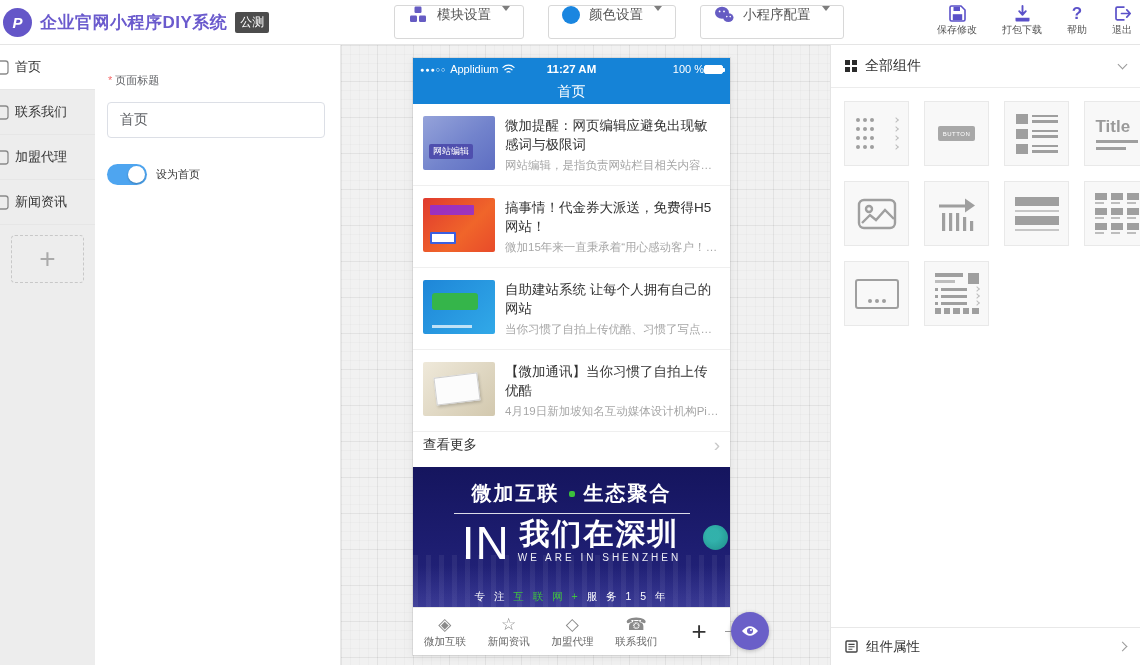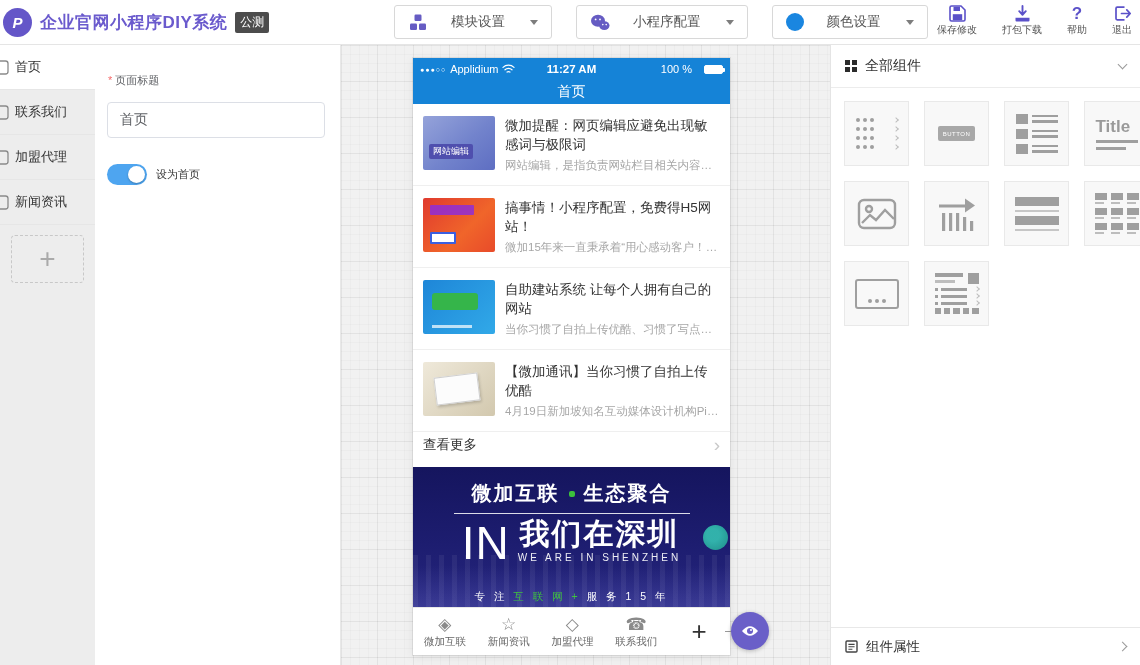--- a/index.html
+++ b/index.html
@@ -12,21 +12,21 @@
             border-bottom:1px solid #e5e5e5; z-index:30; }
   .brand { position:absolute; left:6px; top:0; height:45px; display:flex; align-items:center; gap:8px; }
   .logo-circle { width:29px; height:29px; border-radius:50%; background:#6456c8; color:#fff;
                  display:flex; align-items:center; justify-content:center; font-size:15px;
                  font-weight:bold; font-style:italic; margin-left:-3px; }
   .brand-title { font-size:17px; font-weight:600; color:#6a5acd; letter-spacing:.5px; }
   .beta-badge { background:#4c4c4c; color:#fff; font-size:12px; padding:2px 5px; border-radius:2px; }
 
   .menu-group { position:absolute; left:394px; top:5px; height:34px; display:flex; gap:24px; }
   .menu-btn { height:34px; border:1px solid #d8d8d8; border-radius:3px; background:#fff;
-              display:flex; align-items:center; gap:23px; padding:0 13px; font-size:13.5px;
+              display:flex; align-items:flex-start; gap:9px; padding:0 13px; font-size:13.5px;
               color:#555; cursor:pointer; }
   .caret { width:0; height:0; border-left:4px solid transparent; border-right:4px solid transparent;
            border-top:5px solid #7d7d7d; margin-left:2px; }
   .blue-dot { width:18px; height:18px; border-radius:50%; background:#1a86e0; }
 
   .action-group { position:absolute; right:8px; top:4px; display:flex; gap:25px; }
   .action-btn { display:flex; flex-direction:column; align-items:center; gap:1px; cursor:pointer; }
   .action-btn .a-icon { height:18px; display:flex; align-items:flex-end; }
   .action-btn .a-label { font-size:10px; color:#555; }
   .q-mark { font-size:17px; font-weight:bold; color:#5b51c9; line-height:17px; }
@@ -68,21 +68,21 @@
             background-size:36px 36px, 36px 36px, 9px 9px, 9px 9px; }
 
   
   .phone { position:absolute; left:72px; top:13px; width:317px; background:#fff;
            box-shadow:0 0 0 1px rgba(0,0,0,.07), 0 2px 10px rgba(0,0,0,.08); }
   .status-bar { height:22px; background:#1583d7; color:#fff; display:flex; align-items:center;
                 padding:0 7px; position:relative; font-size:11px; }
   .sig { font-size:7px; letter-spacing:1px; margin-right:4px; }
   .carrier { font-size:11px; margin-right:4px; }
   .s-time { position:absolute; left:0; right:0; text-align:center; font-weight:bold; font-size:11.5px; }
-  .s-right { margin-left:auto; display:flex; align-items:center; gap:12px; z-index:1; }
+  .s-right { margin-left:auto; display:flex; align-items:center; gap:0; z-index:1; }
   .battery { width:19px; height:9px; border:1px solid #fff; border-radius:2px; position:relative;
              background:#fff; }
   .battery::after { content:""; position:absolute; right:-3px; top:2px; width:2px; height:4px;
                     background:#fff; border-radius:0 1px 1px 0; }
   .nav-bar { height:24px; background:#1583d7; color:#fff; display:flex; align-items:center;
              justify-content:center; font-size:14px; }
 
   .news-item { height:82px; display:flex; padding:12px 10px 0; border-bottom:1px solid #efefef;
                cursor:pointer; }
   .thumb { width:72px; height:54px; border-radius:2px; flex:none; margin-right:10px;
@@ -220,38 +220,38 @@
           <svg width="20" height="17" viewBox="0 0 20 17" fill="#665cc3">
               <rect x="6.5" y="0.5" width="7" height="6.5" rx="1.2"></rect>
               <rect x="2" y="9.5" width="7" height="6.5" rx="1.2"></rect>
               <rect x="11" y="9.5" width="7" height="6.5" rx="1.2"></rect>
             </svg>
         </span>
         <span>模块设置</span>
         <span class="caret"></span>
       </div>
       <div class="menu-btn">
+        <span class="blue-dot"></span>
+        <span>颜色设置</span>
+        <span class="caret"></span>
+      </div>
+      <div class="menu-btn">
         <span style="display:flex;">
           <svg width="20" height="17" viewBox="0 0 20 17">
               <ellipse cx="8" cy="6.8" rx="7" ry="6" fill="#665cc3"></ellipse>
               <ellipse cx="14.3" cy="11.6" rx="5.2" ry="4.4" fill="#665cc3"></ellipse>
               <circle cx="5.6" cy="5.4" r="0.9" fill="#fff"></circle>
               <circle cx="10" cy="5.4" r="0.9" fill="#fff"></circle>
               <circle cx="12.8" cy="10.6" r="0.8" fill="#fff"></circle>
               <circle cx="16.2" cy="10.6" r="0.8" fill="#fff"></circle>
             </svg>
         </span>
         <span>小程序配置</span>
         <span class="caret"></span>
       </div>
-      <div class="menu-btn">
-        <span class="blue-dot"></span>
-        <span>颜色设置</span>
-        <span class="caret"></span>
-      </div>
     </div>
 
     <div class="action-group">
       <div class="action-btn">
         <span class="a-icon">
           <svg width="17" height="17" viewBox="0 0 17 17">
               <path d="M1 2.5A1.5 1.5 0 0 1 2.5 1H12l4 4v9.5a1.5 1.5 0 0 1-1.5 1.5h-12A1.5 1.5 0 0 1 1 14.5Z" fill="none" stroke="#5b51c9" stroke-width="1.6"></path>
               <rect x="4.5" y="1.8" width="6.5" height="4.2" fill="#5b51c9"></rect>
               <rect x="3.8" y="9.2" width="9.4" height="6" fill="#5b51c9"></rect>
             </svg>
@@ -365,21 +365,21 @@
             <div class="news-title">微加提醒：网页编辑应避免出现敏感词与极限词</div>
             <div class="news-desc">网站编辑，是指负责网站栏目相关内容的...</div>
           </div>
         </div>
         <div class="news-item">
           <div class="thumb thumb-2">
             <i class="d1"></i>
               <i class="d2"></i>
           </div>
           <div class="news-text">
-            <div class="news-title">搞事情！小程序配置，免费得H5网站！</div>
+            <div class="news-title">搞事情！代金券大派送，免费得H5网站！</div>
             <div class="news-desc">微加15年来一直秉承着“用心感动客户！”的...</div>
           </div>
         </div>
         <div class="news-item">
           <div class="thumb thumb-3">
             <i class="d1"></i>
               <i class="d2"></i>
           </div>
           <div class="news-text">
             <div class="news-title">自助建站系统 让每个人拥有自己的网站</div>

